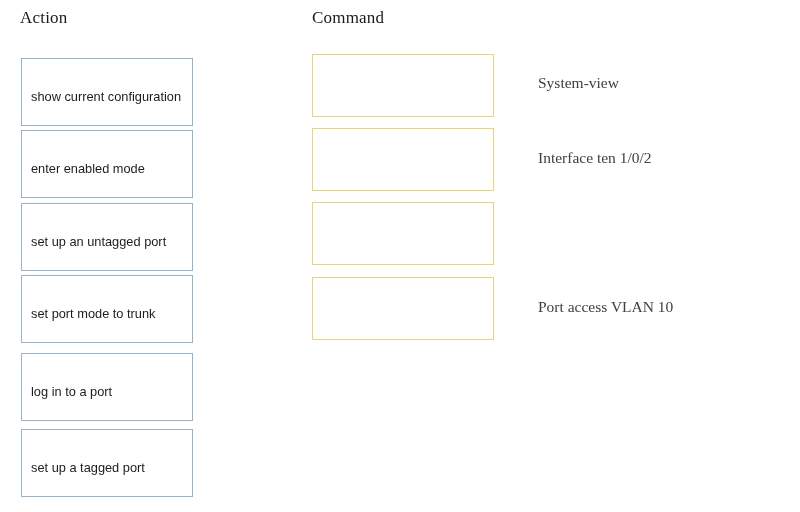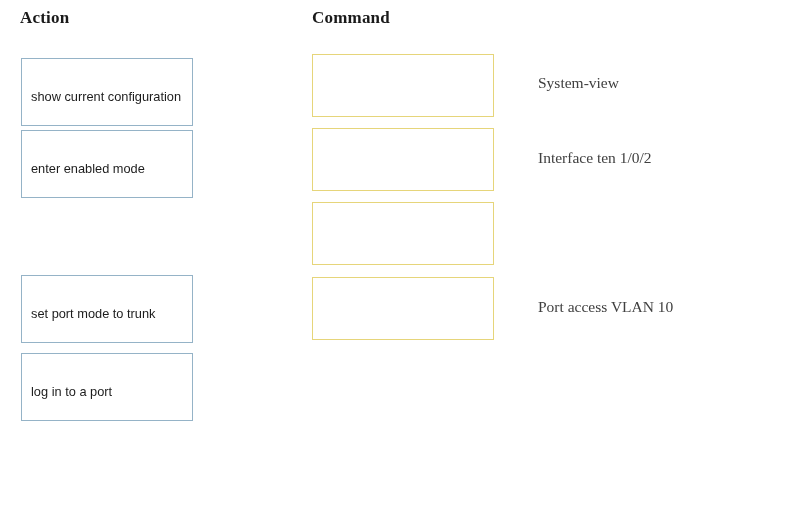--- a/index.html
+++ b/index.html
@@ -20,21 +20,21 @@
     position: absolute;
     left: 0; top: 0;
     width: 800px;
     height: 512px;
   }
 
   
   .col-header {
     position: absolute;
     font-family: "Liberation Serif", serif;
-    font-weight: bold;
+    font-weight: normal;
     font-size: 17px;
     color: #1a1a1a;
     letter-spacing: 0.2px;
     white-space: nowrap;
     text-align: center;
   }
   #action-header  { left: 20px;  top: 8px; }
   #command-header { left: 312px; top: 8px; }
 
   
@@ -88,25 +88,31 @@
   <div class="col-header" id="action-header">Action</div>
 
   <div class="col-header" id="command-header">Command</div>
 
   <div class="action-box" style="top:58px">
     <div class="action-label">show current configuration</div>
   </div>
   <div class="action-box" style="top:130px">
     <div class="action-label">enter enabled mode</div>
   </div>
+  <div class="action-box" style="top:203px">
+    <div class="action-label">set up an untagged port</div>
+  </div>
   <div class="action-box" style="top:275px">
     <div class="action-label">set port mode to trunk</div>
   </div>
   <div class="action-box" style="top:353px">
     <div class="action-label">log in to a port</div>
+  </div>
+  <div class="action-box" style="top:429px">
+    <div class="action-label">set up a tagged port</div>
   </div>
 
   <div class="command-box" style="top:54px"></div>
   <div class="command-box" style="top:128px"></div>
   <div class="command-box" style="top:202px"></div>
   <div class="command-box" style="top:277px"></div>
 
   <div class="command-label" style="top:74px">System-view</div>
   <div class="command-label" style="top:149px">Interface ten 1/0/2</div>
   <div class="command-label" style="top:298px">Port access VLAN 10</div>

